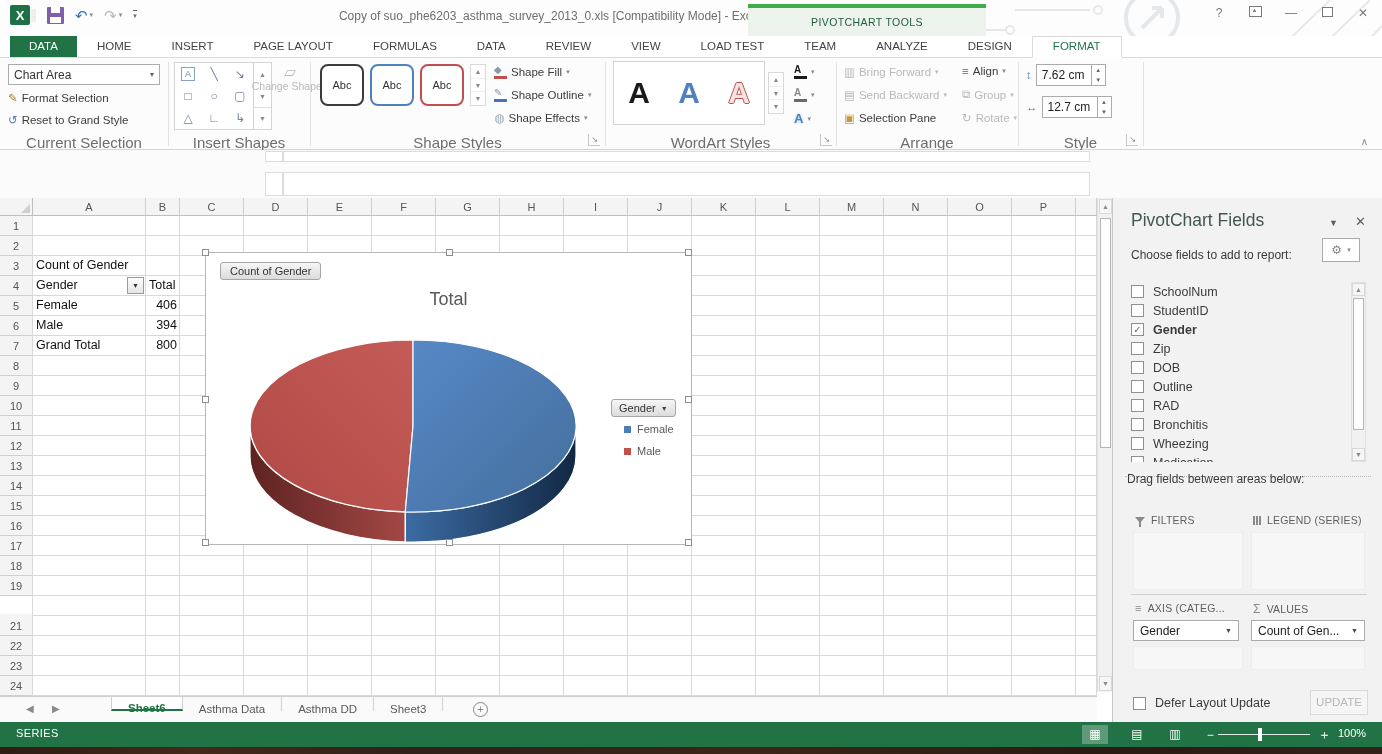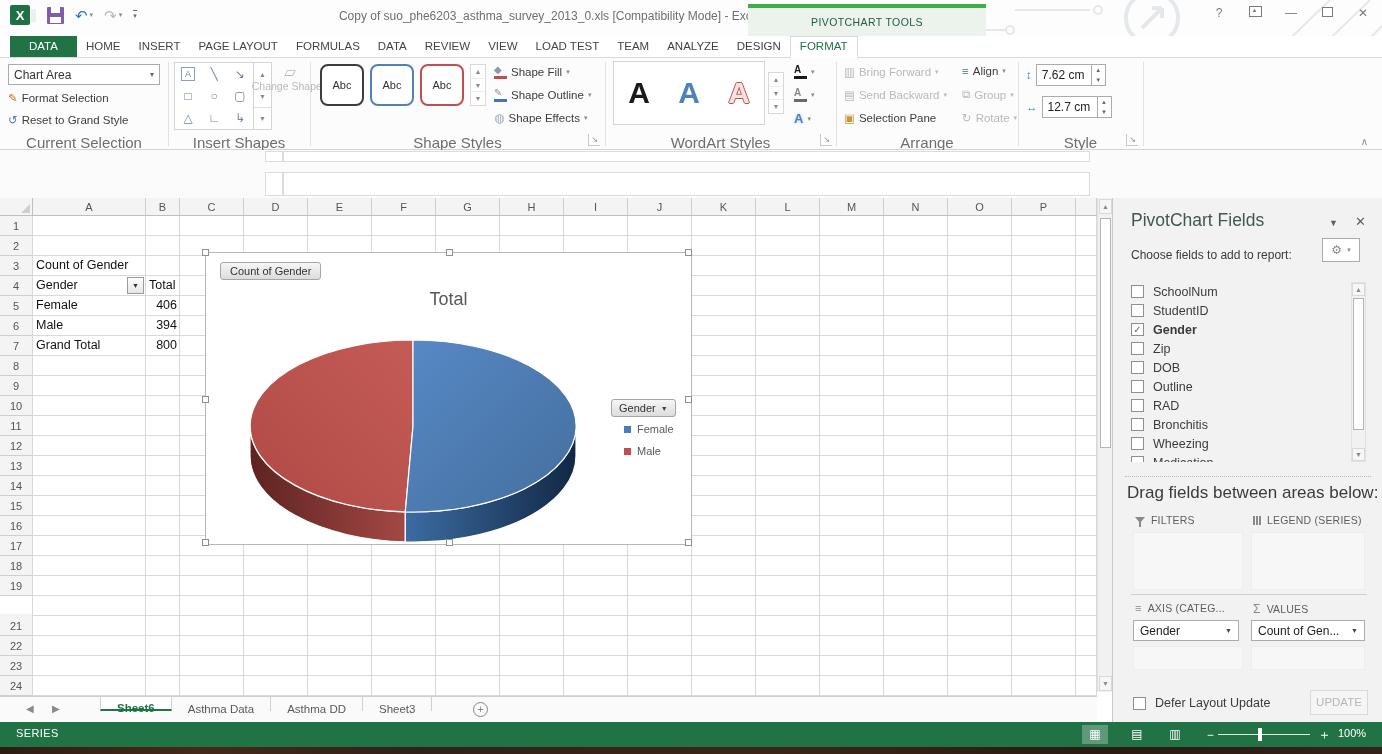--- a/index.html
+++ b/index.html
@@ -35,21 +35,21 @@
   .restore-box{width:11px;height:10px;border:1px solid #7a7a7a;display:inline-block;position:relative;background:#fff;}
   .restore-box:before{content:"";position:absolute;left:2px;top:-3px;width:11px;height:10px;border:1px solid #7a7a7a;z-index:-1;}
   #user-chip{position:absolute;right:10px;top:38px;display:flex;align-items:center;gap:6px;font-size:12px;color:#3c3c3c;}
   #avatar{width:23px;height:23px;border-radius:2px;
           background:radial-gradient(circle at 50% 32%,#b08a63 0 28%,transparent 30%),
                      linear-gradient(160deg,#7d8a93 0%,#4a4038 45%,#2c241d 100%);}
 
   
   #tabrow{position:absolute;left:0;top:36px;width:1382px;height:22px;background:#fff;
           border-bottom:1px solid #dadada;display:flex;padding-left:10px;font-size:11.5px;}
-  .tab{padding:0 9px;line-height:21px;color:#444;cursor:default;white-space:nowrap;}
+  .tab{padding:0 20px;line-height:21px;color:#444;cursor:default;white-space:nowrap;}
   .tab-file{background:#217346;color:#fff;padding:0 19px;}
   .tab.ctx{color:#3f3f3f;}
   .tab.active{background:#fff;color:#217346;border:1px solid #dadada;border-bottom:1px solid #fff;
               margin-bottom:-1px;line-height:19px;}
 
   
   #ribbon{position:absolute;left:0;top:58px;width:1382px;height:92px;background:#fcfcfc;
           border-bottom:1px solid #d4d4d4;font-size:11.5px;color:#3c3c3c;}
   .gsep{position:absolute;top:4px;width:1px;height:84px;background:#e2e2e2;}
   .glabel{position:absolute;top:76px;font-size:15px;color:#6e6e6e;text-align:center;}
@@ -118,41 +118,41 @@
   .sb{background:#f1f1f1;position:absolute;}
   .sb-btn{position:absolute;background:#f6f6f6;border:1px solid #d9d9d9;color:#8a8a8a;
           display:flex;align-items:center;justify-content:center;font-size:7px;cursor:default;}
   .sb-thumb{position:absolute;background:#fdfdfd;border:1px solid #b5b5b5;cursor:default;}
   #vscroll{left:1097px;top:198px;width:15px;height:494px;border-left:1px solid #e0e0e0;}
   #hscroll{left:683px;top:699px;width:414px;height:17px;}
 
   
   #tabstrip{position:absolute;left:0;top:696px;width:1097px;height:26px;background:#fafafa;border-top:1px solid #cfcfcf;}
   .nav-arr{position:absolute;top:6px;color:#8a8a8a;font-size:10px;cursor:default;}
-  #sheettabs{position:absolute;left:100px;top:0;height:14px;display:flex;}
+  #sheettabs{position:absolute;left:111px;top:0;height:14px;display:flex;}
   .stab{padding:0 16px;line-height:24px;font-size:11.5px;color:#595959;border-right:1px solid #d0d0d0;cursor:default;background:transparent;}
   .stab.active{background:#fff;color:#217346;font-weight:bold;border-bottom:2px solid #217346;border-left:1px solid #d0d0d0;line-height:22px;}
   #newsheet{position:absolute;top:5px;width:15px;height:15px;border:1px solid #868686;border-radius:50%;
             color:#868686;font-size:11px;line-height:13px;text-align:center;cursor:default;}
 
   
   #pane{position:absolute;left:1112px;top:198px;width:270px;height:524px;background:#f2f2f2;border-left:1px solid #c9c9c9;}
   #pane-title{position:absolute;left:18px;top:12px;font-size:17.5px;color:#41574f;}
   #pane-opts{position:absolute;right:44px;top:20px;font-size:9px;color:#5f5f5f;cursor:default;}
   #pane-close{position:absolute;right:16px;top:16px;font-size:13px;color:#5f5f5f;cursor:default;}
   #pane-sub{position:absolute;left:18px;top:50px;font-size:12px;color:#3b3b3b;}
   #gear-btn{position:absolute;right:22px;top:40px;width:38px;height:24px;background:#fff;border:1px solid #ababab;
             display:flex;align-items:center;justify-content:center;gap:3px;color:#8a8a8a;font-size:12px;cursor:default;}
   #field-list{position:absolute;left:18px;top:84px;width:218px;height:180px;overflow:hidden;}
   .fitem{height:19px;display:flex;align-items:center;gap:9px;font-size:12.5px;color:#3b3b3b;cursor:default;}
   .cbox{width:13px;height:13px;background:#fff;border:1px solid #8f8f8f;font-size:10px;line-height:11px;
         text-align:center;color:#6a6a6a;flex:none;cursor:default;}
   #list-scroll{position:absolute;left:238px;top:84px;width:15px;height:180px;background:#f1f1f1;border:1px solid #e1e1e1;}
   #dotsep{position:absolute;left:12px;top:278px;width:246px;border-top:1px dotted #b9b9b9;}
-  #drag-hint{position:absolute;left:14px;top:285px;font-size:17px;color:#3b3b3b;}
+  #drag-hint{position:absolute;left:14px;top:274px;font-size:12px;color:#3b3b3b;}
   .area-hdr{position:absolute;display:flex;align-items:center;gap:6px;font-size:10.5px;color:#5f5f5f;letter-spacing:.2px;}
   .zone{position:absolute;background:#f7f7f7;border:1px solid #ededed;}
   .area-field{position:absolute;width:106px;height:21px;background:#fff;border:1px solid #ababab;display:flex;
               align-items:center;padding:0 6px;font-size:12px;color:#222;cursor:default;}
   .area-field .drop{margin-left:auto;font-size:7px;color:#444;}
   #area-hline{position:absolute;left:18px;top:396px;width:236px;border-top:1px solid #cfcfcf;}
   #defer-row{position:absolute;left:20px;top:498px;display:flex;align-items:center;gap:9px;font-size:12.5px;color:#3b3b3b;}
   #update-btn{position:absolute;right:14px;top:492px;width:58px;height:25px;background:#f5f5f5;border:1px solid #d9d9d9;
               color:#b7b7b7;font-size:11.5px;text-align:center;line-height:23px;cursor:default;}
   .funnel{width:0;height:0;border:5px solid transparent;border-top:6px solid #8a8a8a;position:relative;top:2px;}

